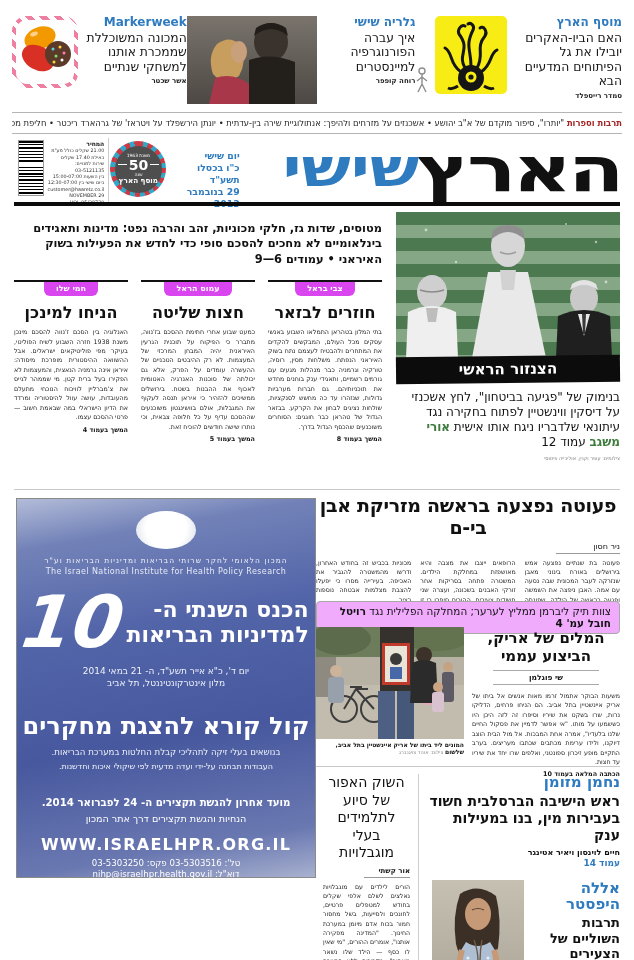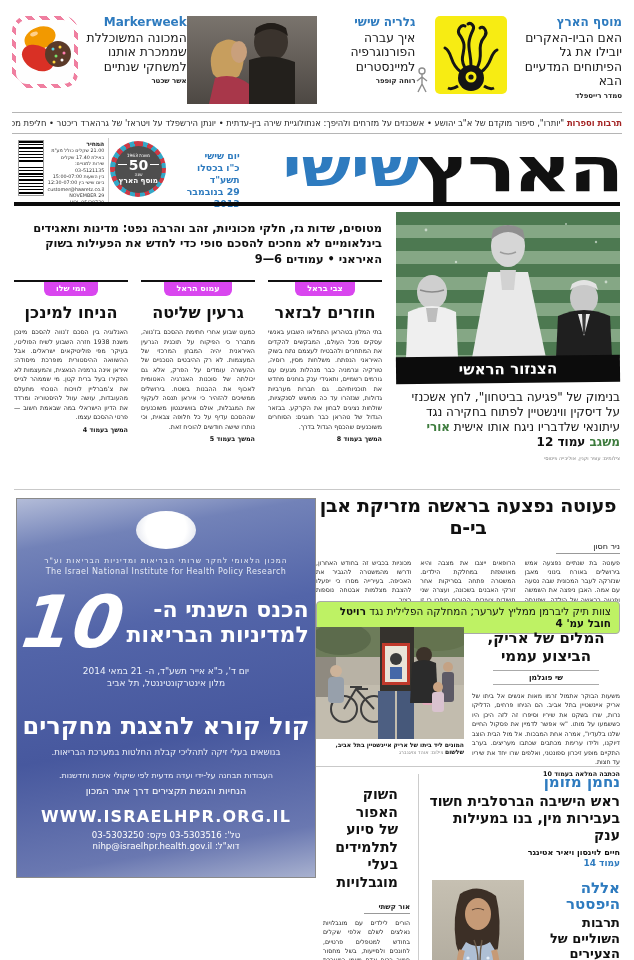--- a/index.html
+++ b/index.html
@@ -77,34 +77,34 @@
   .lcol-more { font-size:6.4px; font-weight:700; margin-top:4px; }
 
   
   #censor { position:absolute; top:212px; right:14px; width:224px; }
   .censor-photo { height:146px; position:relative; overflow:hidden;
                   background:repeating-linear-gradient(180deg,#4d7951 0 13px,#85a785 13px 26px); }
   .censor-banner { background:#0c0c0c; color:#fff; font-size:15px; font-weight:700; text-align:center;
                    padding:4px 0 5px; transform:rotate(-0.6deg); margin-top:-2px; }
   .censor-text { font-size:12px; line-height:1.25; text-align:right; margin-top:7px; color:#111; }
   .censor-author { color:#3e7c3e; font-weight:700; }
-  .censor-page { font-weight:700; }
+  .censor-page { font-weight:400; }
   .censor-credit { font-size:5px; color:#808080; margin-top:5px; }
 
   #rule-mid { position:absolute; top:489px; right:14px; left:14px; border-top:1px solid #c9c9c9; }
 
   
   #stone { position:absolute; top:494px; right:14px; width:304px; }
   .stone-h { font-size:19px; font-weight:700; text-align:center; margin:0; letter-spacing:-0.3px; }
   .stone-by { font-size:8px; font-weight:400; border-bottom:1px solid #999; width:64px;
               padding:4px 0 2px; margin-bottom:4px; }
   .stone-body { font-size:6.3px; line-height:1.45; text-align:justify; column-count:3; column-gap:9px;
                 height:62px; overflow:hidden; color:#1d1d1d; }
   #liberman { position:absolute; top:601px; right:14px; width:304px; border:1px solid #a9a9a9;
-              border-radius:4px; background:#bef264; font-size:10.4px; padding:3px 8px 4px; }
+              border-radius:4px; background:#f0abfc; font-size:10.4px; padding:3px 8px 4px; }
   #liberman .b { font-weight:700; }
 
   
   #arik { position:absolute; top:627px; right:14px; width:304px; display:flex; gap:8px; }
   .arik-text { flex:1; min-width:0; }
   .arik-h { font-size:15px; font-weight:700; text-align:center; line-height:1.2; margin:2px 0 0; }
   .arik-by { font-size:7.5px; font-weight:700; text-align:center; border-top:1px solid #aaa;
              border-bottom:1px solid #aaa; width:72%; margin:5px auto 6px; padding:2px 0; }
   .arik-body { font-size:6.3px; line-height:1.5; text-align:justify; color:#1d1d1d; }
   .arik-more { font-size:6.4px; font-weight:700; margin-top:3px; }
@@ -122,42 +122,42 @@
   .kicker { color:#2e7bbf; font-size:15px; font-weight:700; line-height:1.1; }
   .t-sub { font-size:14px; font-weight:700; line-height:1.22; margin-top:2px; }
   .t-byline { font-size:8px; font-weight:700; margin-top:4px; }
   .t-page { color:#2e7bbf; font-size:9px; font-weight:700; margin-top:1px; }
   .t-row { display:flex; gap:8px; margin-top:12px; }
   .allah { width:88px; }
   .allah .t-sub { font-size:13px; }
   .t-photo { width:92px; }
   .t-photo-img { height:128px; overflow:hidden; }
   .hashuk { width:96px; border-right:1px solid #ccc; padding-right:8px; }
-  .hashuk-h { font-size:14px; font-weight:700; line-height:1.25; margin:12px; }
+  .hashuk-h { font-size:14px; font-weight:400; line-height:1.25; margin:0;text-align:center; }
   .hashuk-by { font-size:7px; font-weight:700; border-bottom:1px solid #999; width:46px;
                margin:5px 0 4px; padding-bottom:2px; }
   .hashuk-body { font-size:6.2px; line-height:1.5; text-align:justify; color:#1d1d1d; }
 
   
   #ad { position:absolute; top:498px; left:16px; width:300px; height:380px;
         border:1px solid #8a8a8a; text-align:center; color:#fff; padding-top:12px;
         background:linear-gradient(170deg,#b3bcd8 0%,#7282b8 12%,#5365a9 34%,#47589e 62%,#6a78b1 88%,#a8b1cf 100%); }
   .ad-logo { width:60px; height:38px; border-radius:50%; margin:0 auto 7px;
              background:radial-gradient(circle at 50% 45%,#ffffff 55%,#d8dce8 100%); }
   .ad-inst-he { font-size:7.4px; letter-spacing:1.1px; color:#eef1f8; }
   .ad-inst-en { font-size:8px; letter-spacing:0.4px; color:#e6eaf5; margin-top:2px; }
   .ad-title-row { display:flex; justify-content:center; align-items:center; gap:3px; margin-top:18px; }
   .ad-title { text-align:right; font-size:22px; font-weight:700; line-height:1.12; }
   .ad-10 { font-size:72px; font-weight:700; font-style:italic; line-height:0.8;
            transform:skewX(-8deg); display:inline-block; }
   .ad-date { font-size:9px; margin-top:14px; color:#eef2fb; }
   .ad-venue { font-size:9px; color:#eef2fb; margin-top:2px; }
   .ad-call { font-size:24px; font-weight:700; margin-top:24px; }
   .ad-callsub { font-size:8.6px; margin-top:7px; color:#f1f4fb; }
-  .ad-review { font-size:8px; margin-top:14px; color:#f1f4fb; }
+  .ad-review { font-size:8px; margin-top:5px; color:#f1f4fb; }
   .ad-deadline { font-size:10.2px; font-weight:700; margin-top:26px; }
   .ad-submit { font-size:9.6px; margin-top:5px; }
   .ad-site { font-size:16px; font-weight:700; letter-spacing:1.2px; margin-top:11px; }
   .ad-phone { font-size:8.6px; margin-top:4px; }
   .ad-email { font-size:8.6px; margin-top:1px; }
 </style>
 </head>
 <body>
 
 <div id="page">
@@ -339,21 +339,21 @@
       <div class="lcol">
         <div class="lcol-rule"></div>
         <div class="lcol-tab">צבי בראל</div>
         <h3>חוזרים לבזאר</h3>
         <div class="lcol-body">בתי המלון בטהראן התמלאו השבוע באנשי עסקים מכל העולם, המבקשים להקדים את המתחרים ולהבטיח לעצמם נתח בשוק האיראני הנפתח. משלחות מסין, רוסיה, טורקיה וגרמניה כבר מנהלות מגעים עם גורמים רשמיים, ותאגידי ענק בוחנים מחדש את תוכניותיהם. גם חברות מערביות גדולות, שנזהרו עד כה מחשש לסנקציות, שולחות נציגים לבחון את הקרקע. בבזאר הגדול של טהראן כבר חוגגים: הסוחרים משוכנעים שהכסף הגדול בדרך.</div>
         <div class="lcol-more">המשך בעמוד 8</div>
       </div>
       <div class="lcol">
         <div class="lcol-rule"></div>
         <div class="lcol-tab">עמוס הראל</div>
-        <h3>גרעין שליטה</h3>
+        <h3>חצות שליטה</h3>
         <div class="lcol-body">כמעט שבוע אחרי חתימת ההסכם בז'נווה, מתברר כי הפיקוח על תוכנית הגרעין האיראנית יהיה המבחן המרכזי של המעצמות. לא רק ההיבטים הטכניים של ההעשרה עומדים על הפרק, אלא גם יכולתה של סוכנות האנרגיה האטומית לאכוף את ההבנות בשטח. בירושלים ממשיכים להזהיר כי איראן תנסה לעקוף את המגבלות, אולם בוושינגטון משוכנעים שההסכם עדיף על כל חלופה צבאית, וכי נותרו שישה חודשים להוכיח זאת.</div>
         <div class="lcol-more">המשך בעמוד 5</div>
       </div>
       <div class="lcol">
         <div class="lcol-rule"></div>
         <div class="lcol-tab">חמי שלו</div>
         <h3>הניחו למינכן</h3>
         <div class="lcol-body">האנלוגיה בין הסכם ז'נווה להסכם מינכן משנת 1938 חזרה השבוע לשיח הפוליטי, בעיקר מפי פוליטיקאים ישראלים. אבל ההשוואה ההיסטורית מופרכת מיסודה: איראן אינה גרמניה הנאצית, והמעצמות לא הפקירו בעל ברית קטן. מי שממהר לגייס את צ'מברליין לוויכוח הנוכחי מתעלם מהעובדות, עושה עוול להיסטוריה ומרדד את הדיון הישראלי במה שבאמת חשוב — פרטי ההסכם עצמו.</div>
         <div class="lcol-more">המשך בעמוד 4</div>
       </div>
@@ -488,19 +488,20 @@
         <div>הכנס השנתי ה-</div>
         <div>למדיניות הבריאות</div>
       </div>
       <span class="ad-10">10</span>
     </div>
     <div class="ad-date">יום ד', כ"א אייר תשע"ד, ה- 21 במאי 2014</div>
     <div class="ad-venue">מלון אינטרקונטיננטל, תל אביב</div>
     <div class="ad-call">קול קורא להצגת מחקרים</div>
     <div class="ad-callsub">בנושאים בעלי זיקה לתהליכי קבלת החלטות במערכת הבריאות.</div>
     <div class="ad-review">העבודות תבחנה על-ידי ועדה מדעית לפי שיקולי איכות וחדשנות.</div>
+    <div class="ad-deadline">מועד אחרון להגשת תקצירים ה- 24 לפברואר 2014.</div>
     <div class="ad-submit">הנחיות והגשת תקצירים דרך אתר המכון</div>
     <div class="ad-site">WWW.ISRAELHPR.ORG.IL</div>
     <div class="ad-phone">טל': 03-5303516 פקס: 03-5303250</div>
     <div class="ad-email">דוא"ל: nihp@israelhpr.health.gov.il</div>
   </div>
 
 </div>
 
 </body></html>

